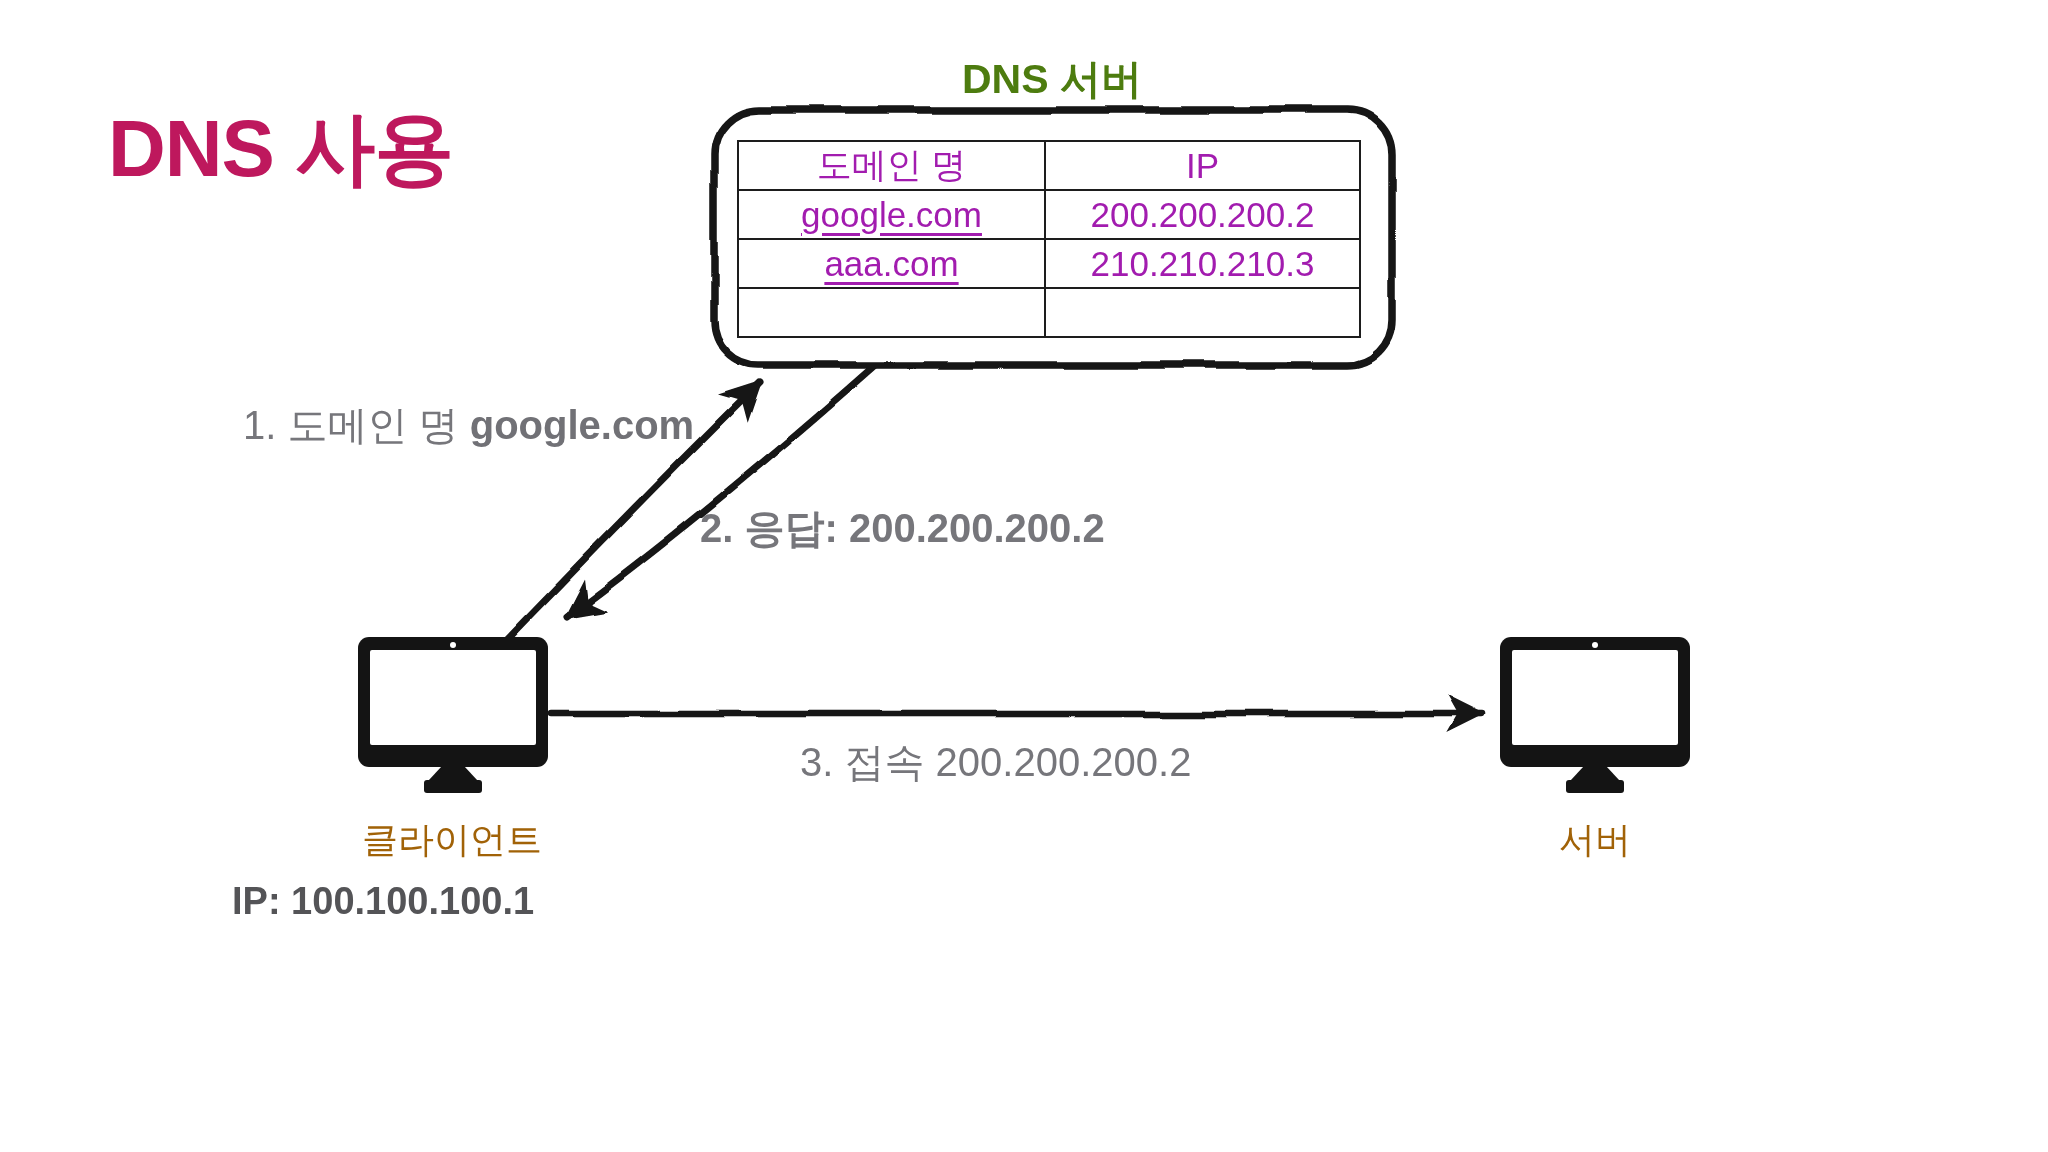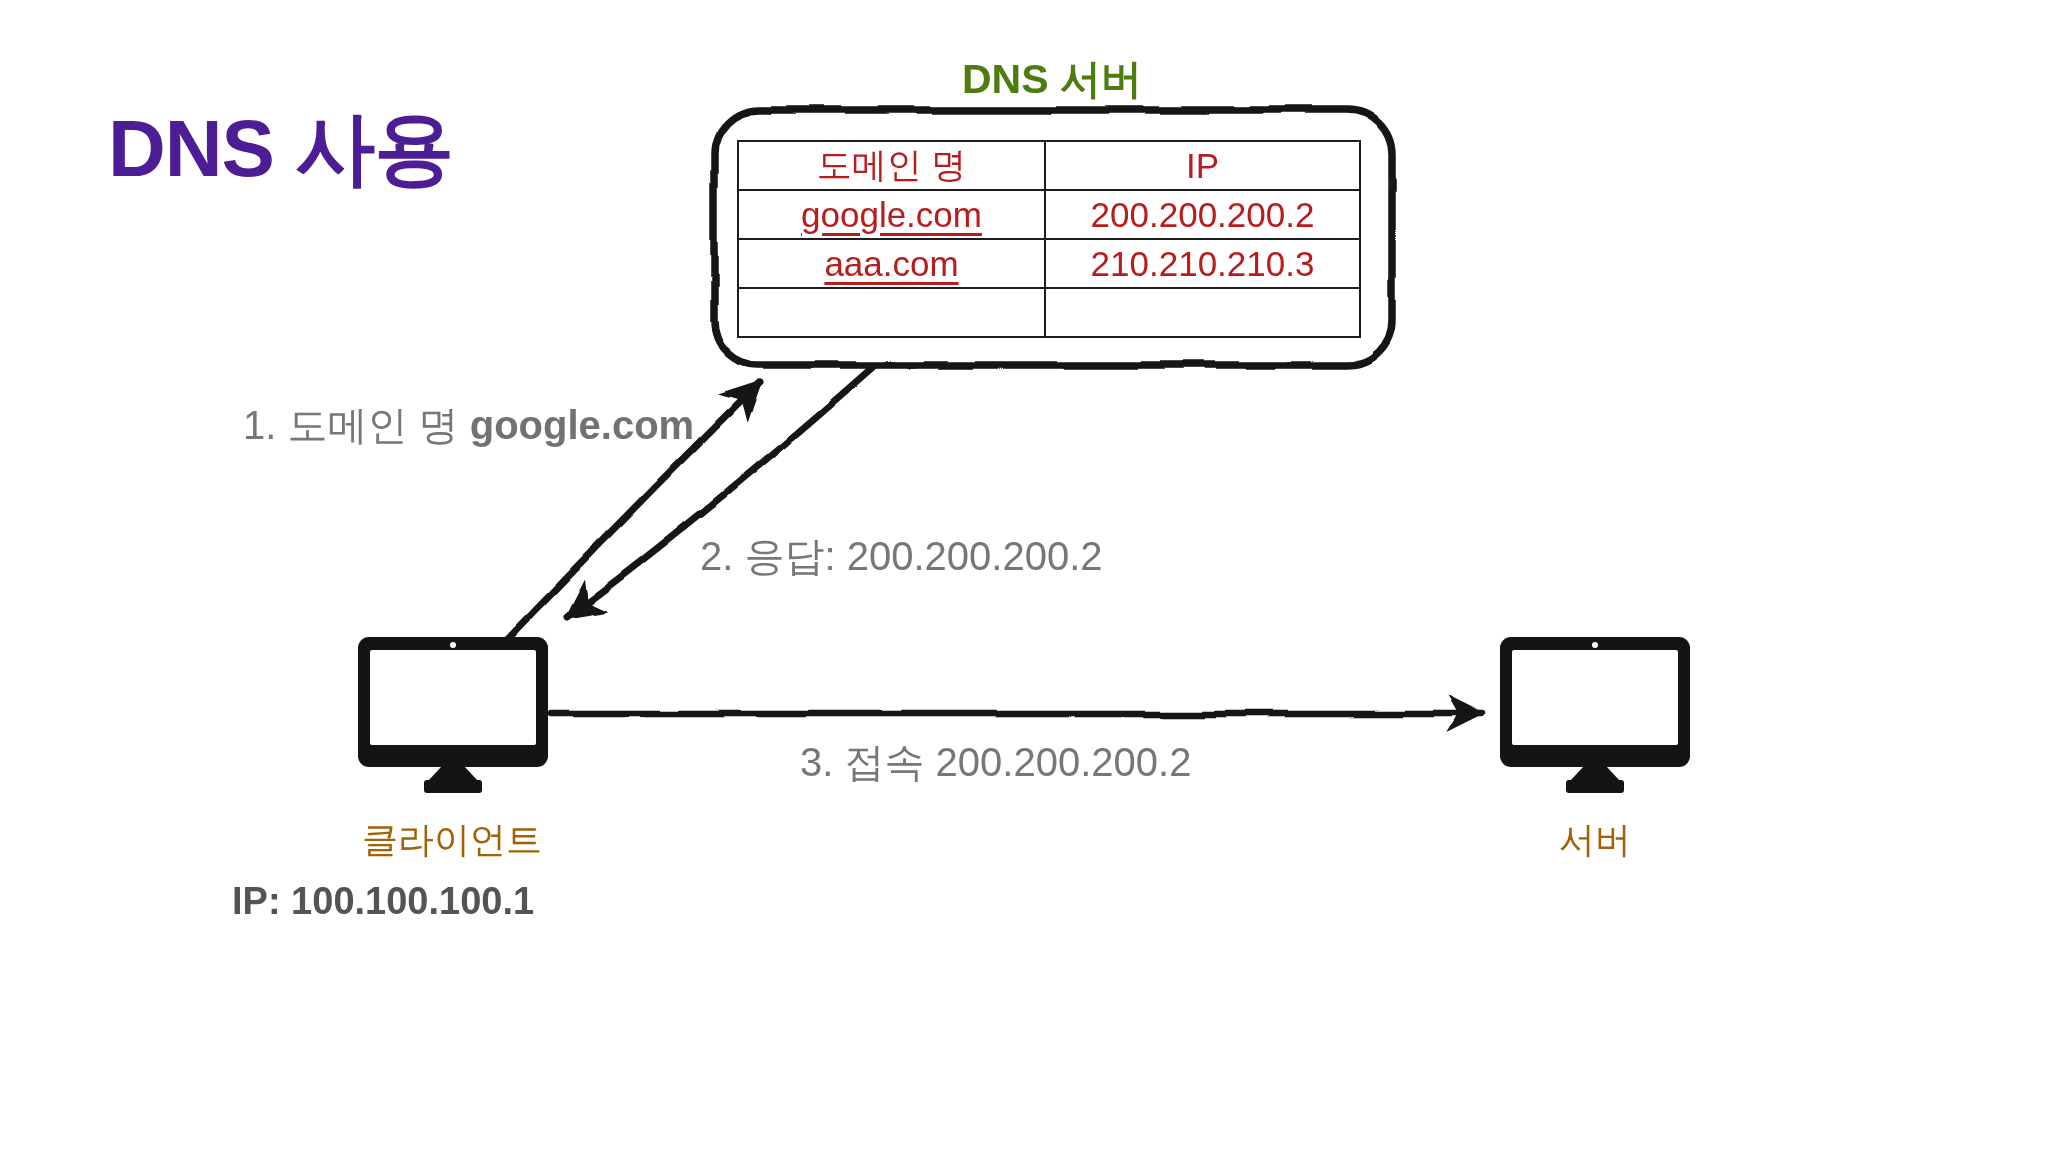--- a/index.html
+++ b/index.html
@@ -7,53 +7,53 @@
     position:relative; width:2048px; height:1152px; overflow:hidden;
     background:#ffffff;
     font-family:"Liberation Sans","DejaVu Sans",sans-serif;
     color:#111111;
   }
   .abs { position:absolute; }
 
   
   #slide-title {
     left:108px; top:96px;
-    font-size:80px; font-weight:700; letter-spacing:-1px; color:#4c1d95;
+    font-size:80px; font-weight:700; letter-spacing:-1px; color:#be185d;
     white-space:nowrap;
   }
 
   
   #dns-caption {
     left:712px; top:52px; width:680px; text-align:center;
     font-size:41px; font-weight:700; color:#4d7c0f;
   }
 
   
   #diagram-svg { left:0; top:0; width:2048px; height:1152px; }
 
   
   #dns-table {
     left:737px; top:140px; width:618px;
     border-collapse:collapse; table-layout:fixed;
-    font-size:35px; color:#b91c1c;
+    font-size:35px; color:#a21caf;
   }
   #dns-table td, #dns-table th {
     border:2.5px solid #1d1d1d; text-align:center; vertical-align:middle;
     height:47px; padding:0; font-weight:400; overflow:hidden;
   }
   #dns-table .col-domain { width:305px; }
   #dns-table .col-ip { width:313px;border-radius:15px; }
   .cell-bold { font-weight:700; }
   .cell-underline { text-decoration:underline; text-underline-offset:6px; }
 
   
   .flow-label { font-size:40px; color:#76767b; white-space:nowrap; }
   #flow-step1 { left:243px; top:398px; }
   #flow-step1 b { font-weight:700; color:#717176; }
-  #flow-step2 { left:700px; top:529px; }
+  #flow-step2 { left:700px; top:501px;font-weight:bold; }
   #flow-step3 { left:800px; top:735px; }
 
   
   .monitor { width:190px; height:156px; }
   .monitor .frame {
     position:absolute; left:0; top:0; width:190px; height:130px;
     background:#141414; border-radius:11px;
   }
   .monitor .screen {
     position:absolute; left:12px; top:13px; width:166px; height:95px;

